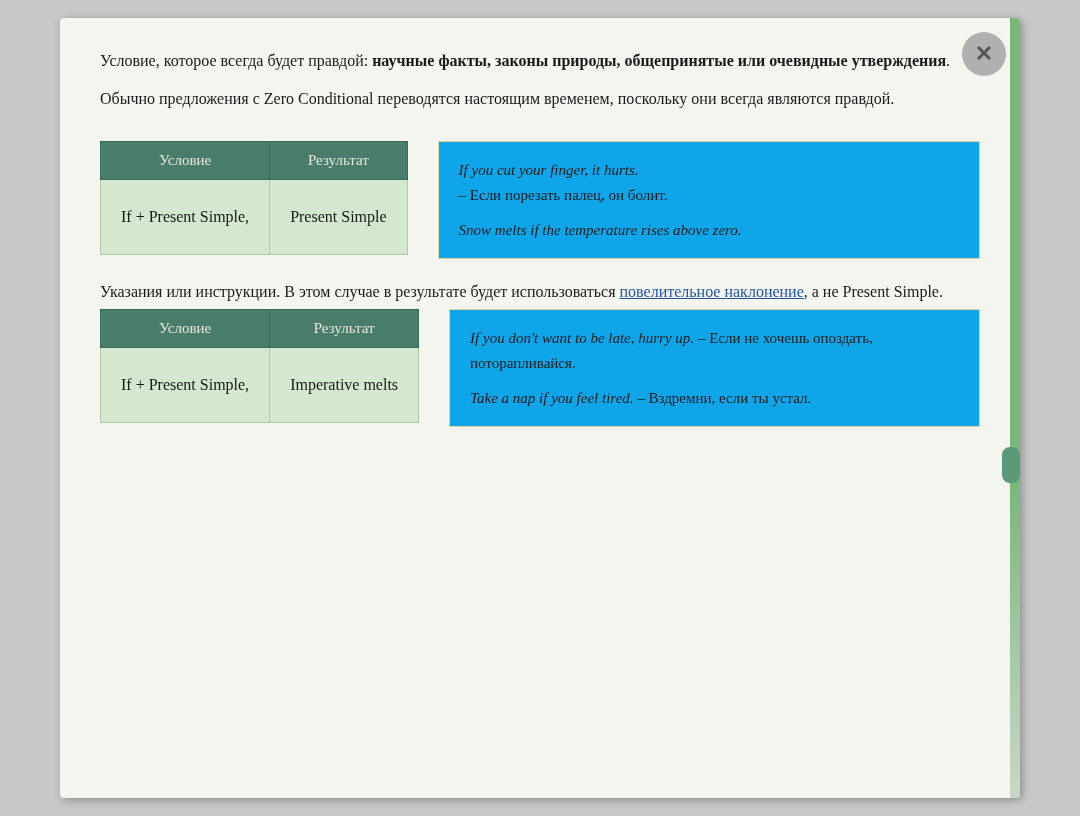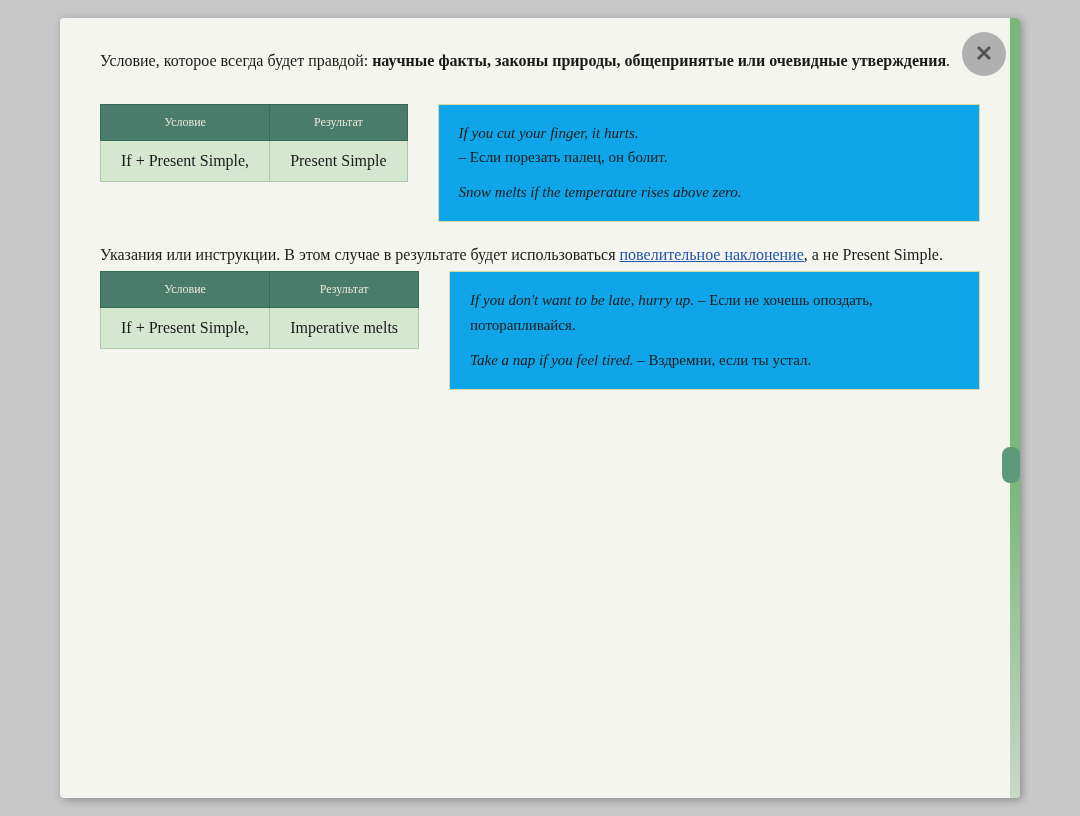--- a/index.html
+++ b/index.html
@@ -82,30 +82,30 @@
     .grammar-table {
       border-collapse: collapse;
       min-width: 280px;
       flex-shrink: 0;
     }
 
     .grammar-table th {
       background: #4a7c6b;
       color: #e8e8d8;
       padding: 10px 20px;
-      font-size: 12px;
+      font-size: 15px;
       font-weight: normal;
       text-align: center;
       border: 1px solid #3a6a5a;
     }
 
     .grammar-table td {
       background: #d4e8d0;
       color: #1a1a1a;
-      padding: 11px 20px;
+      padding: 28px 20px;
       font-size: 16px;
       text-align: center;
       border: 1px solid #b0c8a8;
     }
 
     
     .example-box {
       background: #0ea5e9;
       border: 1px solid #d8d8a0;
       padding: 16px 20px;
@@ -172,20 +172,21 @@
   </button>
 
   
 
   
   <p class="intro-text">
     <span>Условие, которое всегда будет правдой: </span><span class="bold">научные факты, законы природы, общепринятые или очевидные утверждения</span><span>.</span>
   </p>
 
   
+  <p class="intro-text">Обычно предложения с Zero Conditional переводятся настоящим временем, поскольку они всегда являются правдой.</p>
 
   <br>
 
   
   <div class="section-row">
 
     <table class="grammar-table">
       <thead>
         <tr>
           <th>Условие</th>

